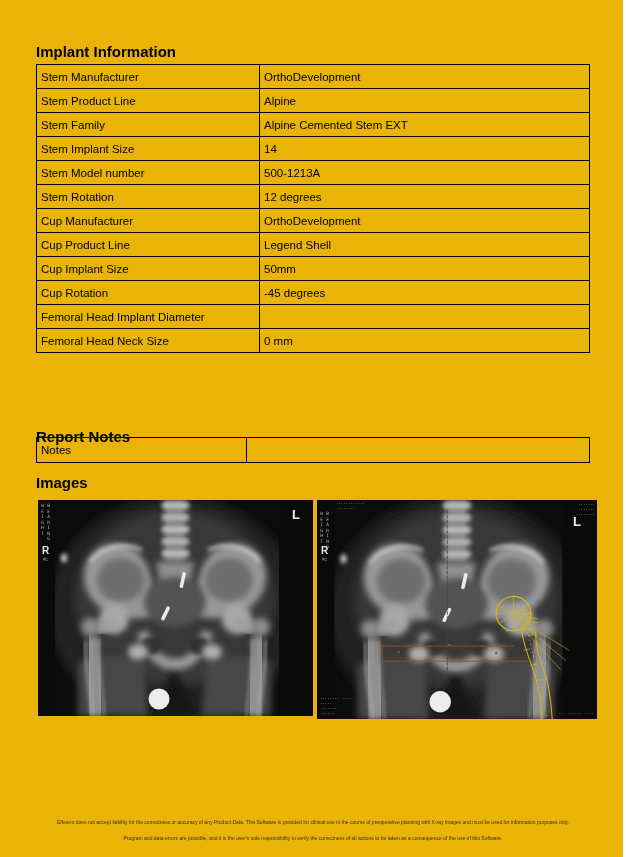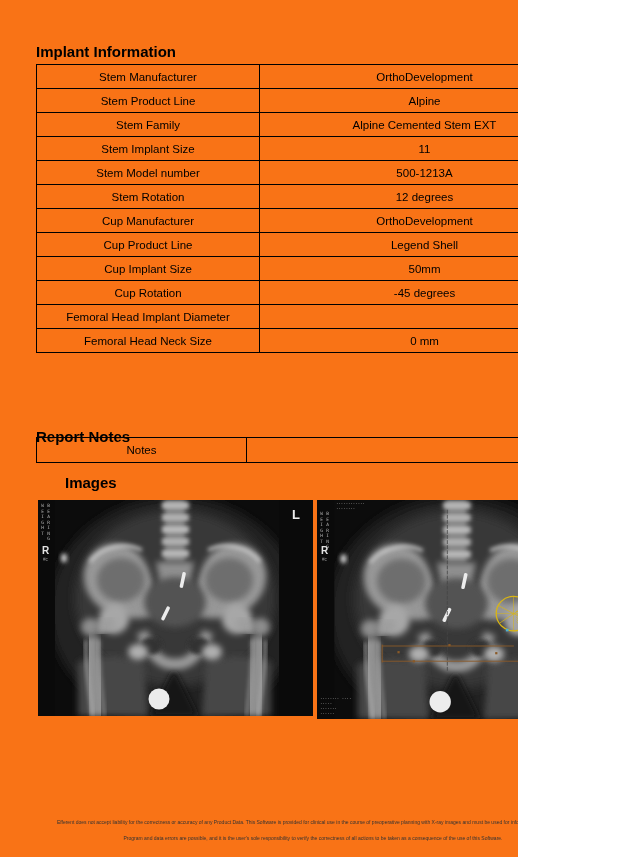--- a/index.html
+++ b/index.html
@@ -1,21 +1,21 @@
 <!DOCTYPE html>
 <html><head>
 <meta charset="utf-8">
 <style>
   html,body{margin:0;padding:0;background:#fff;}
-  .page{position:relative;width:518px;height:857px;background:#f97316;overflow:hidden;
+  .page{position:relative;width:623px;height:857px;background:#eab308;overflow:hidden;
         font-family:"Liberation Sans",sans-serif;color:#000;}
   .sec-title{position:absolute;left:36px;margin:0;font-size:15px;font-weight:bold;color:#000;}
   table.rpt{position:absolute;left:36px;border-collapse:collapse;table-layout:fixed;width:554px;}
   table.rpt td{border:1px solid #000;font-size:11.5px;padding:0 4px 0 4px;height:23px;
-               vertical-align:middle;overflow:hidden;white-space:nowrap;text-align:center;}
+               vertical-align:middle;overflow:hidden;white-space:nowrap;}
   #implant-table{top:64px;}
   #implant-table td.c1{width:214px;}
   #notes-table{top:437px;}
   #notes-table td{height:24px;}
   #notes-table td.c1{width:201px;}
   .xray{position:absolute;top:500px;background:#0c0c0c;overflow:hidden;}
   #xray-1{left:38px;width:275px;height:216px;}
   #xray-2{left:317px;width:280px;height:219px;}
   .xray svg{position:absolute;left:0;top:0;width:100%;height:100%;display:block;}
   .vt{position:absolute;writing-mode:vertical-rl;text-orientation:upright;
@@ -58,21 +58,21 @@
       <tr>
           <td class="c1">Stem Product Line</td>
           <td>Alpine</td>
         </tr>
       <tr>
           <td class="c1">Stem Family</td>
           <td>Alpine Cemented Stem EXT</td>
         </tr>
       <tr>
           <td class="c1">Stem Implant Size</td>
-          <td>11</td>
+          <td>14</td>
         </tr>
       <tr>
           <td class="c1">Stem Model number</td>
           <td>500-1213A</td>
         </tr>
       <tr>
           <td class="c1">Stem Rotation</td>
           <td>12 degrees</td>
         </tr>
       <tr>
@@ -106,21 +106,21 @@
 
   <table class="rpt" id="notes-table">
     <tbody>
       <tr>
           <td class="c1">Notes</td>
           <td></td>
         </tr>
     </tbody>
   </table>
 
-  <h1 class="sec-title" style="top:474px;margin-left:29px;">Images</h1>
+  <h1 class="sec-title" style="top:474px;">Images</h1>
 
   <div class="defs-holder">
     <svg width="0" height="0">
       <defs>
         <filter id="f1" x="-40%" y="-40%" width="180%" height="180%">
             <feGaussianBlur stdDeviation="1"></feGaussianBlur>
           </filter>
         <filter id="f2" x="-40%" y="-40%" width="180%" height="180%">
             <feGaussianBlur stdDeviation="2"></feGaussianBlur>
           </filter>

